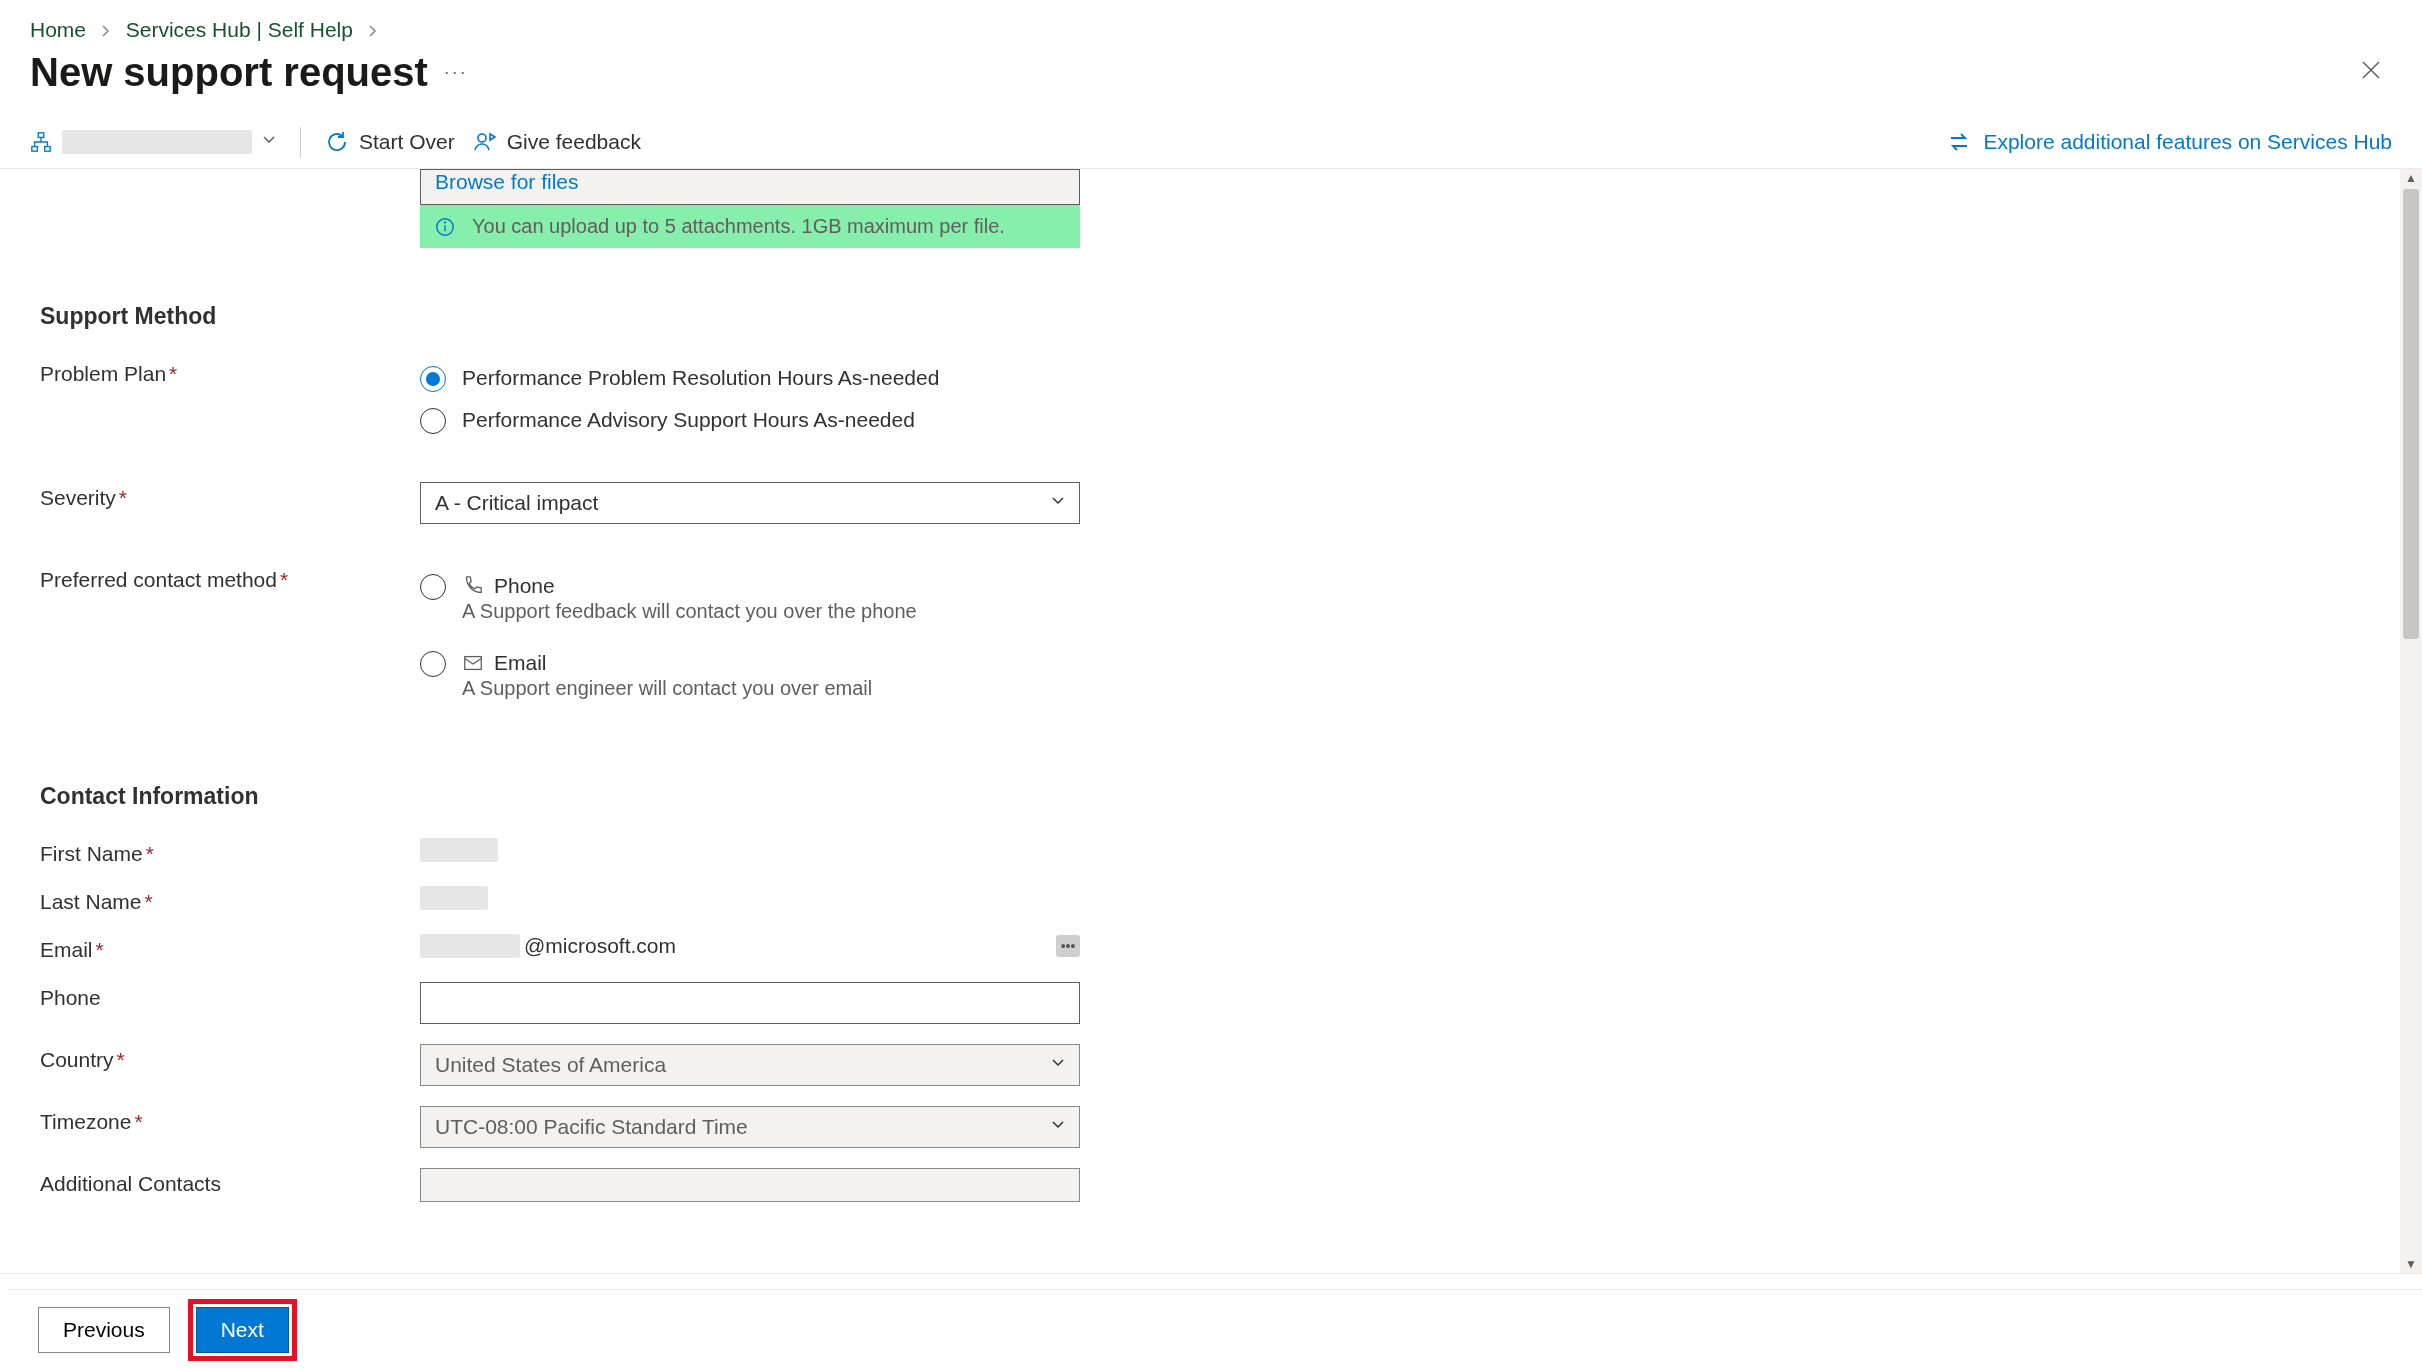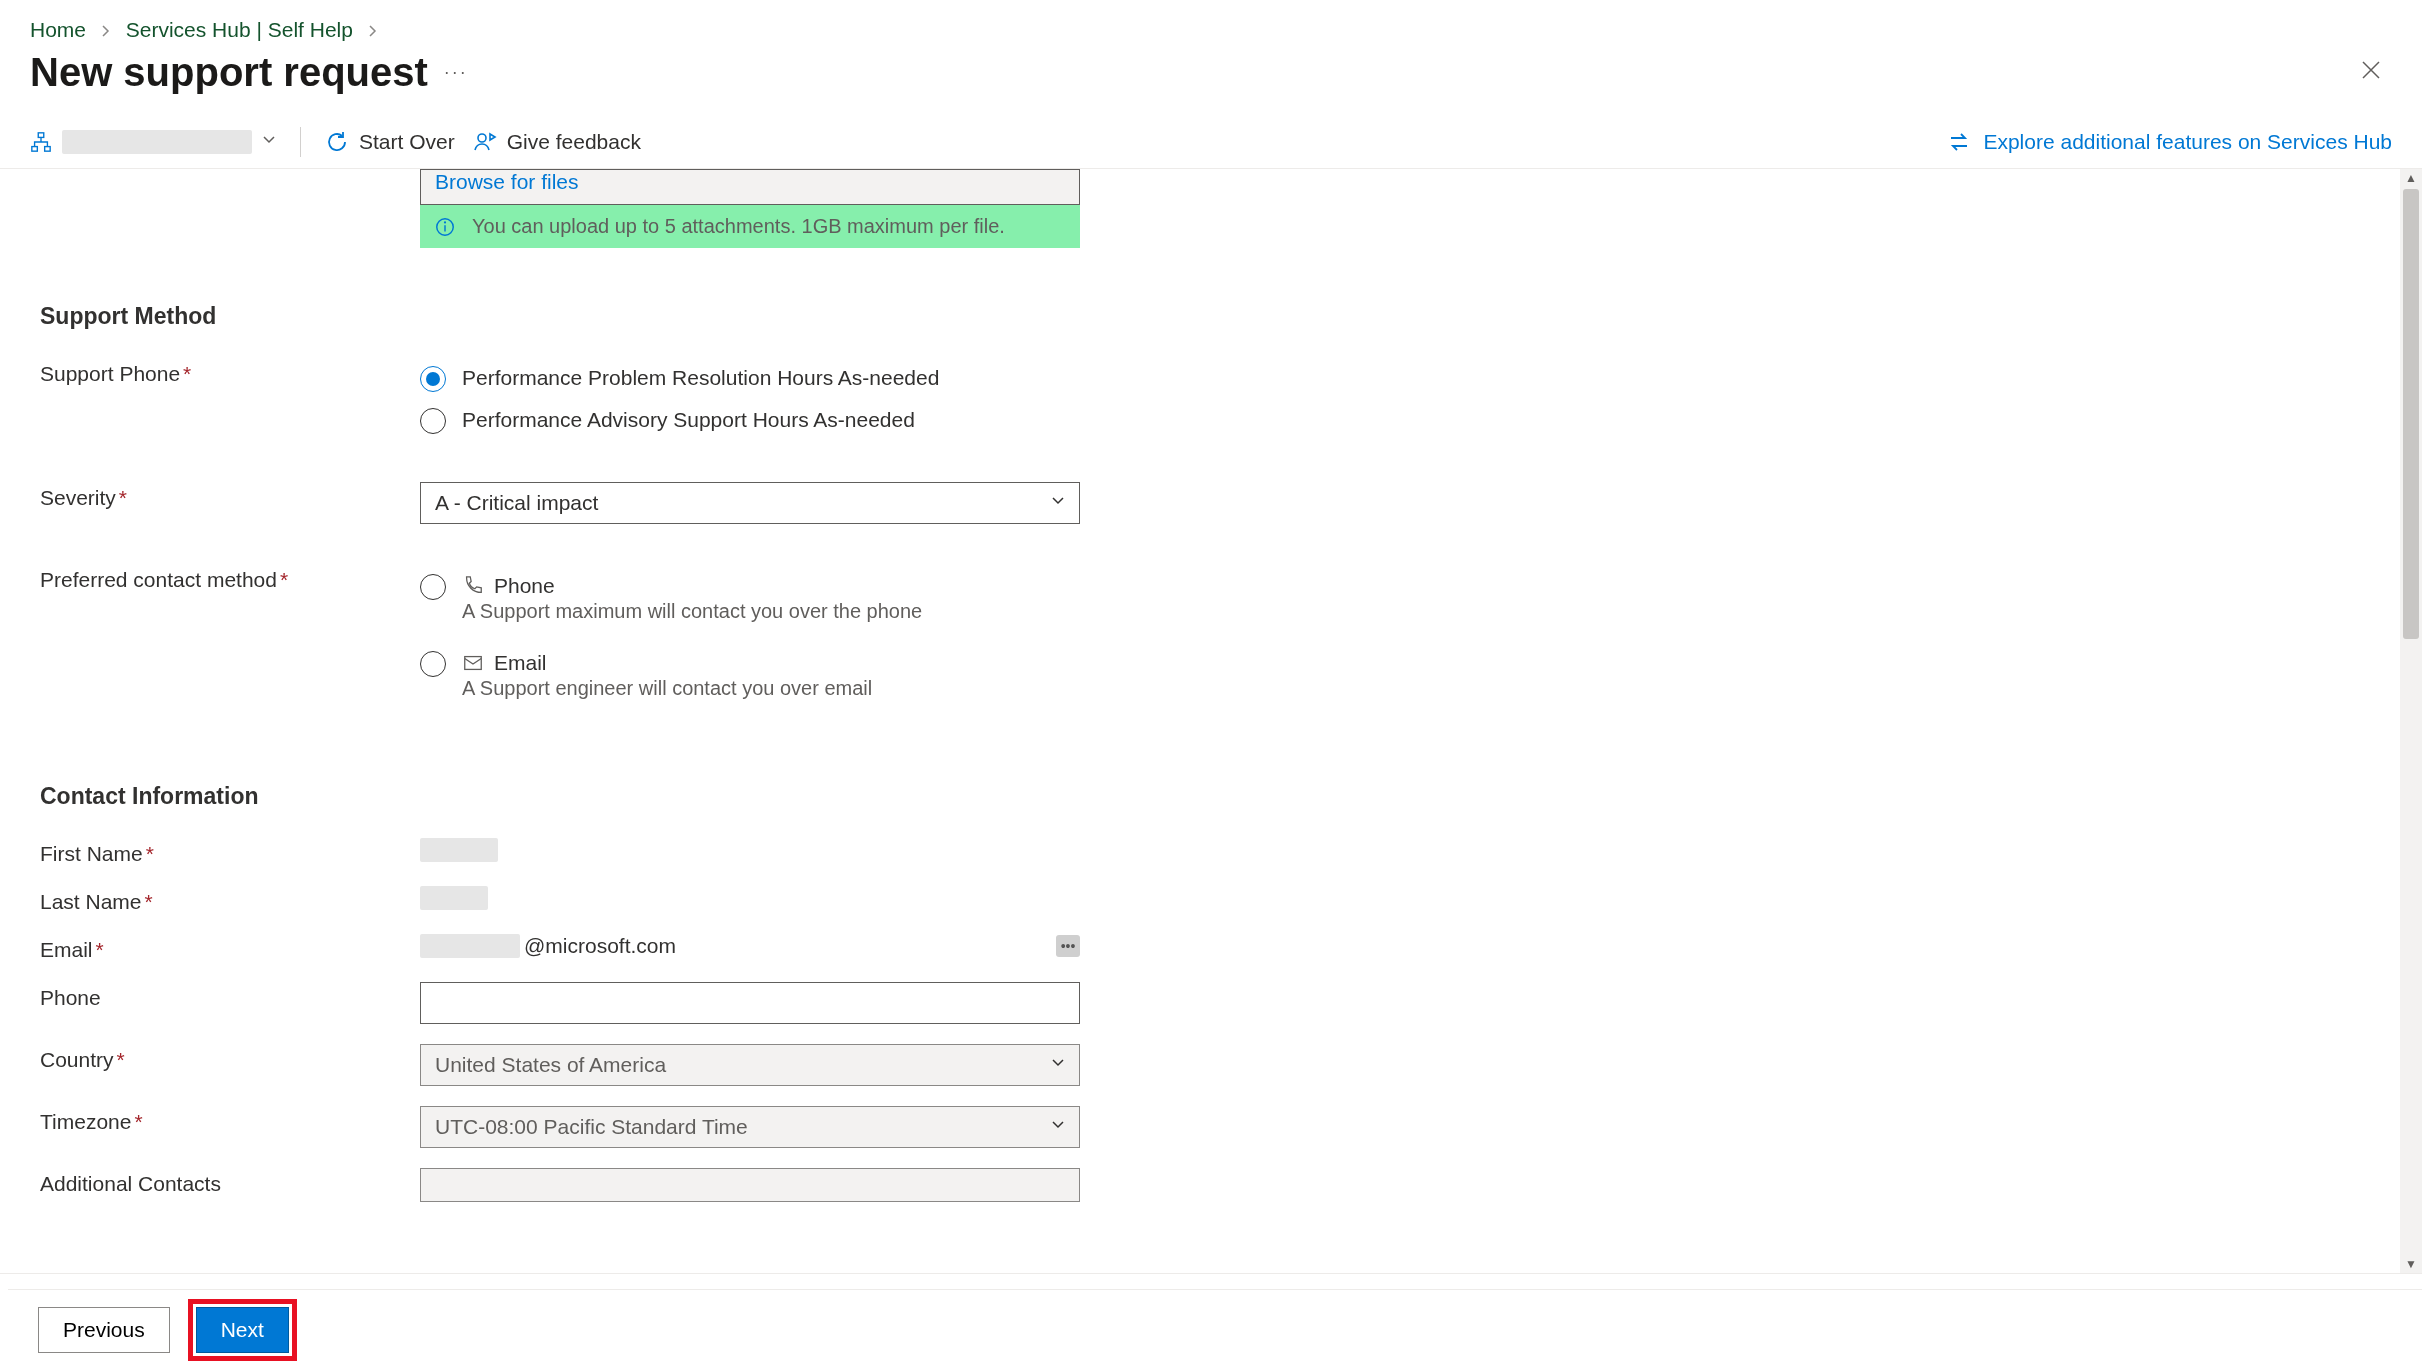--- a/index.html
+++ b/index.html
@@ -179,21 +179,21 @@
               <circle cx="12" cy="7" r="1.2" fill="#0078d4"></circle>
             </svg>
           <span>You can upload up to 5 attachments. 1GB maximum per file.</span>
         </div>
       </div>
 
       <div class="section-heading">Support Method</div>
 
       <div class="form-row">
         <div class="form-label">
-          <span>Support Phone</span><span class="req">*</span>
+          <span>Problem Plan</span><span class="req">*</span>
         </div>
         <div class="form-field">
           <div class="radio-item">
             <div class="radio-circle selected"></div>
             <span>Performance Problem Resolution Hours As-needed</span>
           </div>
           <div class="radio-item">
             <div class="radio-circle"></div>
             <span>Performance Advisory Support Hours As-needed</span>
           </div>
@@ -223,21 +223,21 @@
         <div class="form-field">
           <div class="radio-item lg">
             <div class="radio-circle"></div>
             <div class="radio-body">
               <div class="radio-row-head">
                 <svg class="mini-icon" viewBox="0 0 24 24">
                     <path d="M5 3c0 9 7 16 16 16l0-5-5-1-2 2c-3-1-5-3-6-6l2-2-1-5H5z" fill="none" stroke="#605e5c" stroke-width="1.4"></path>
                   </svg>
                 <span>Phone</span>
               </div>
-              <span class="desc">A Support maximum will contact you over the phone</span>
+              <span class="desc">A Support feedback will contact you over the phone</span>
             </div>
           </div>
           <div class="radio-item lg">
             <div class="radio-circle"></div>
             <div class="radio-body">
               <div class="radio-row-head">
                 <svg class="mini-icon" viewBox="0 0 24 24">
                     <rect x="3" y="5" width="18" height="14" fill="none" stroke="#605e5c" stroke-width="1.4"></rect>
                     <path d="M3 7l9 6 9-6" fill="none" stroke="#605e5c" stroke-width="1.4"></path>
                   </svg>

